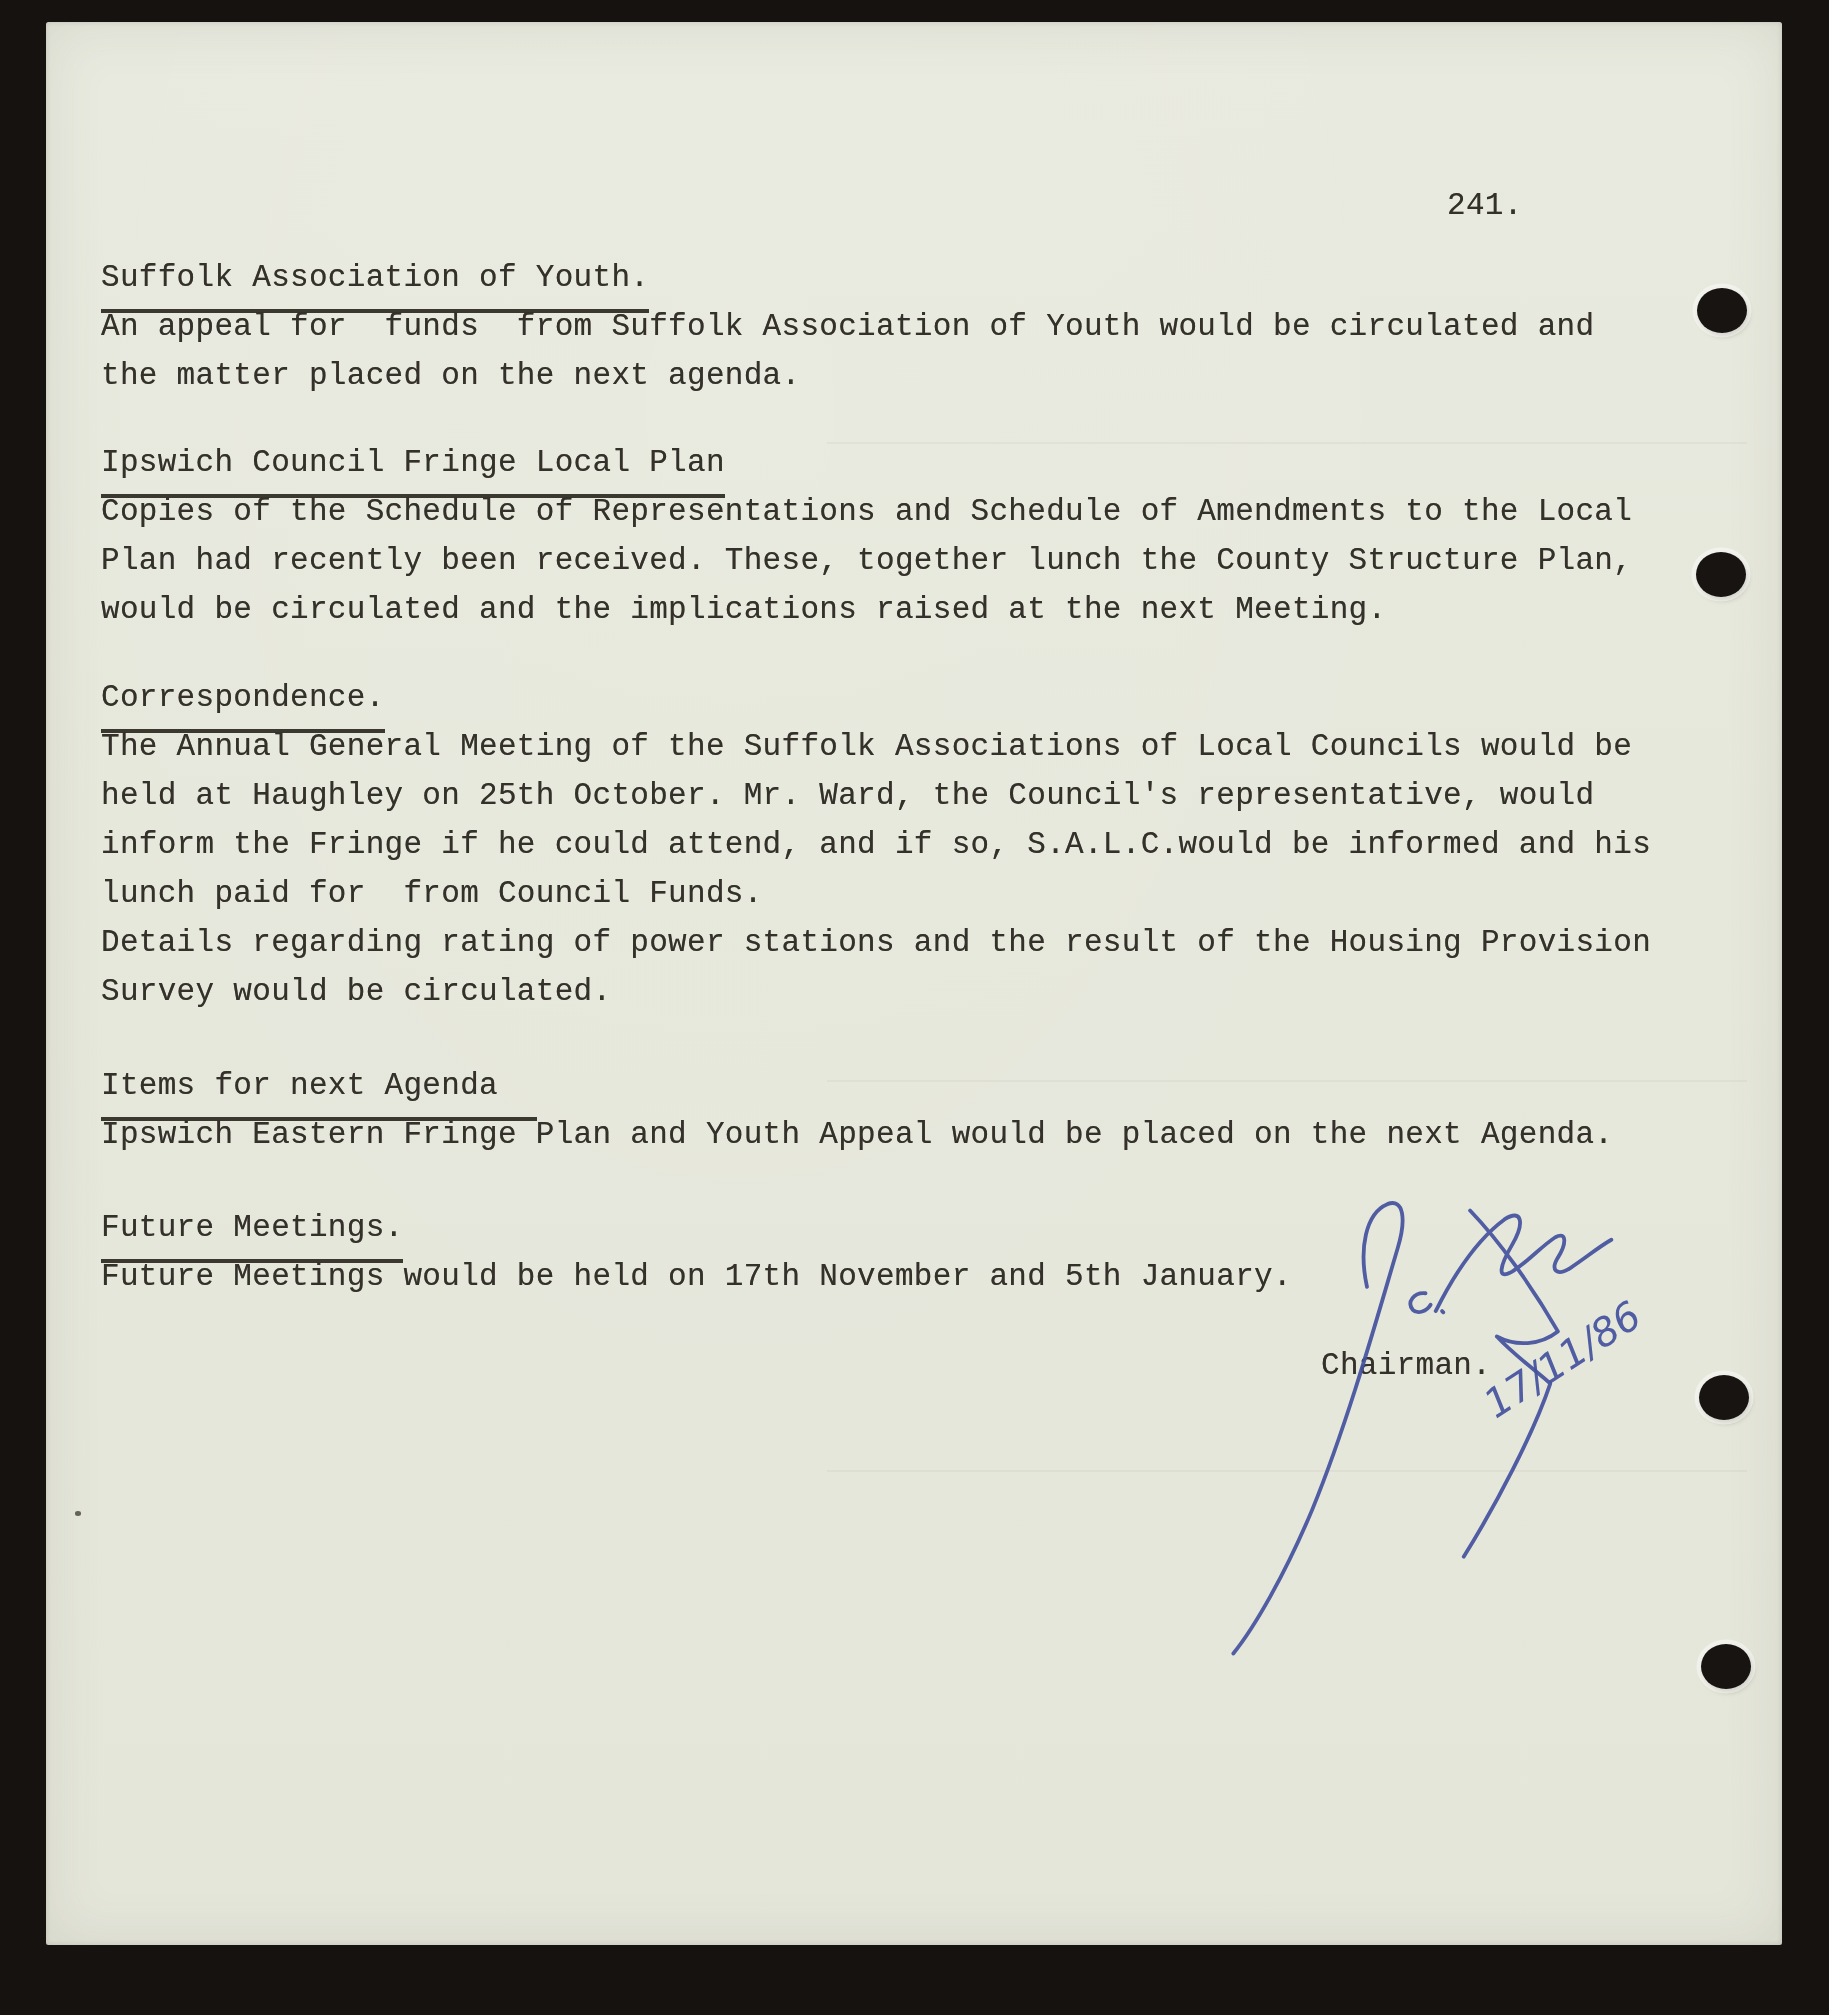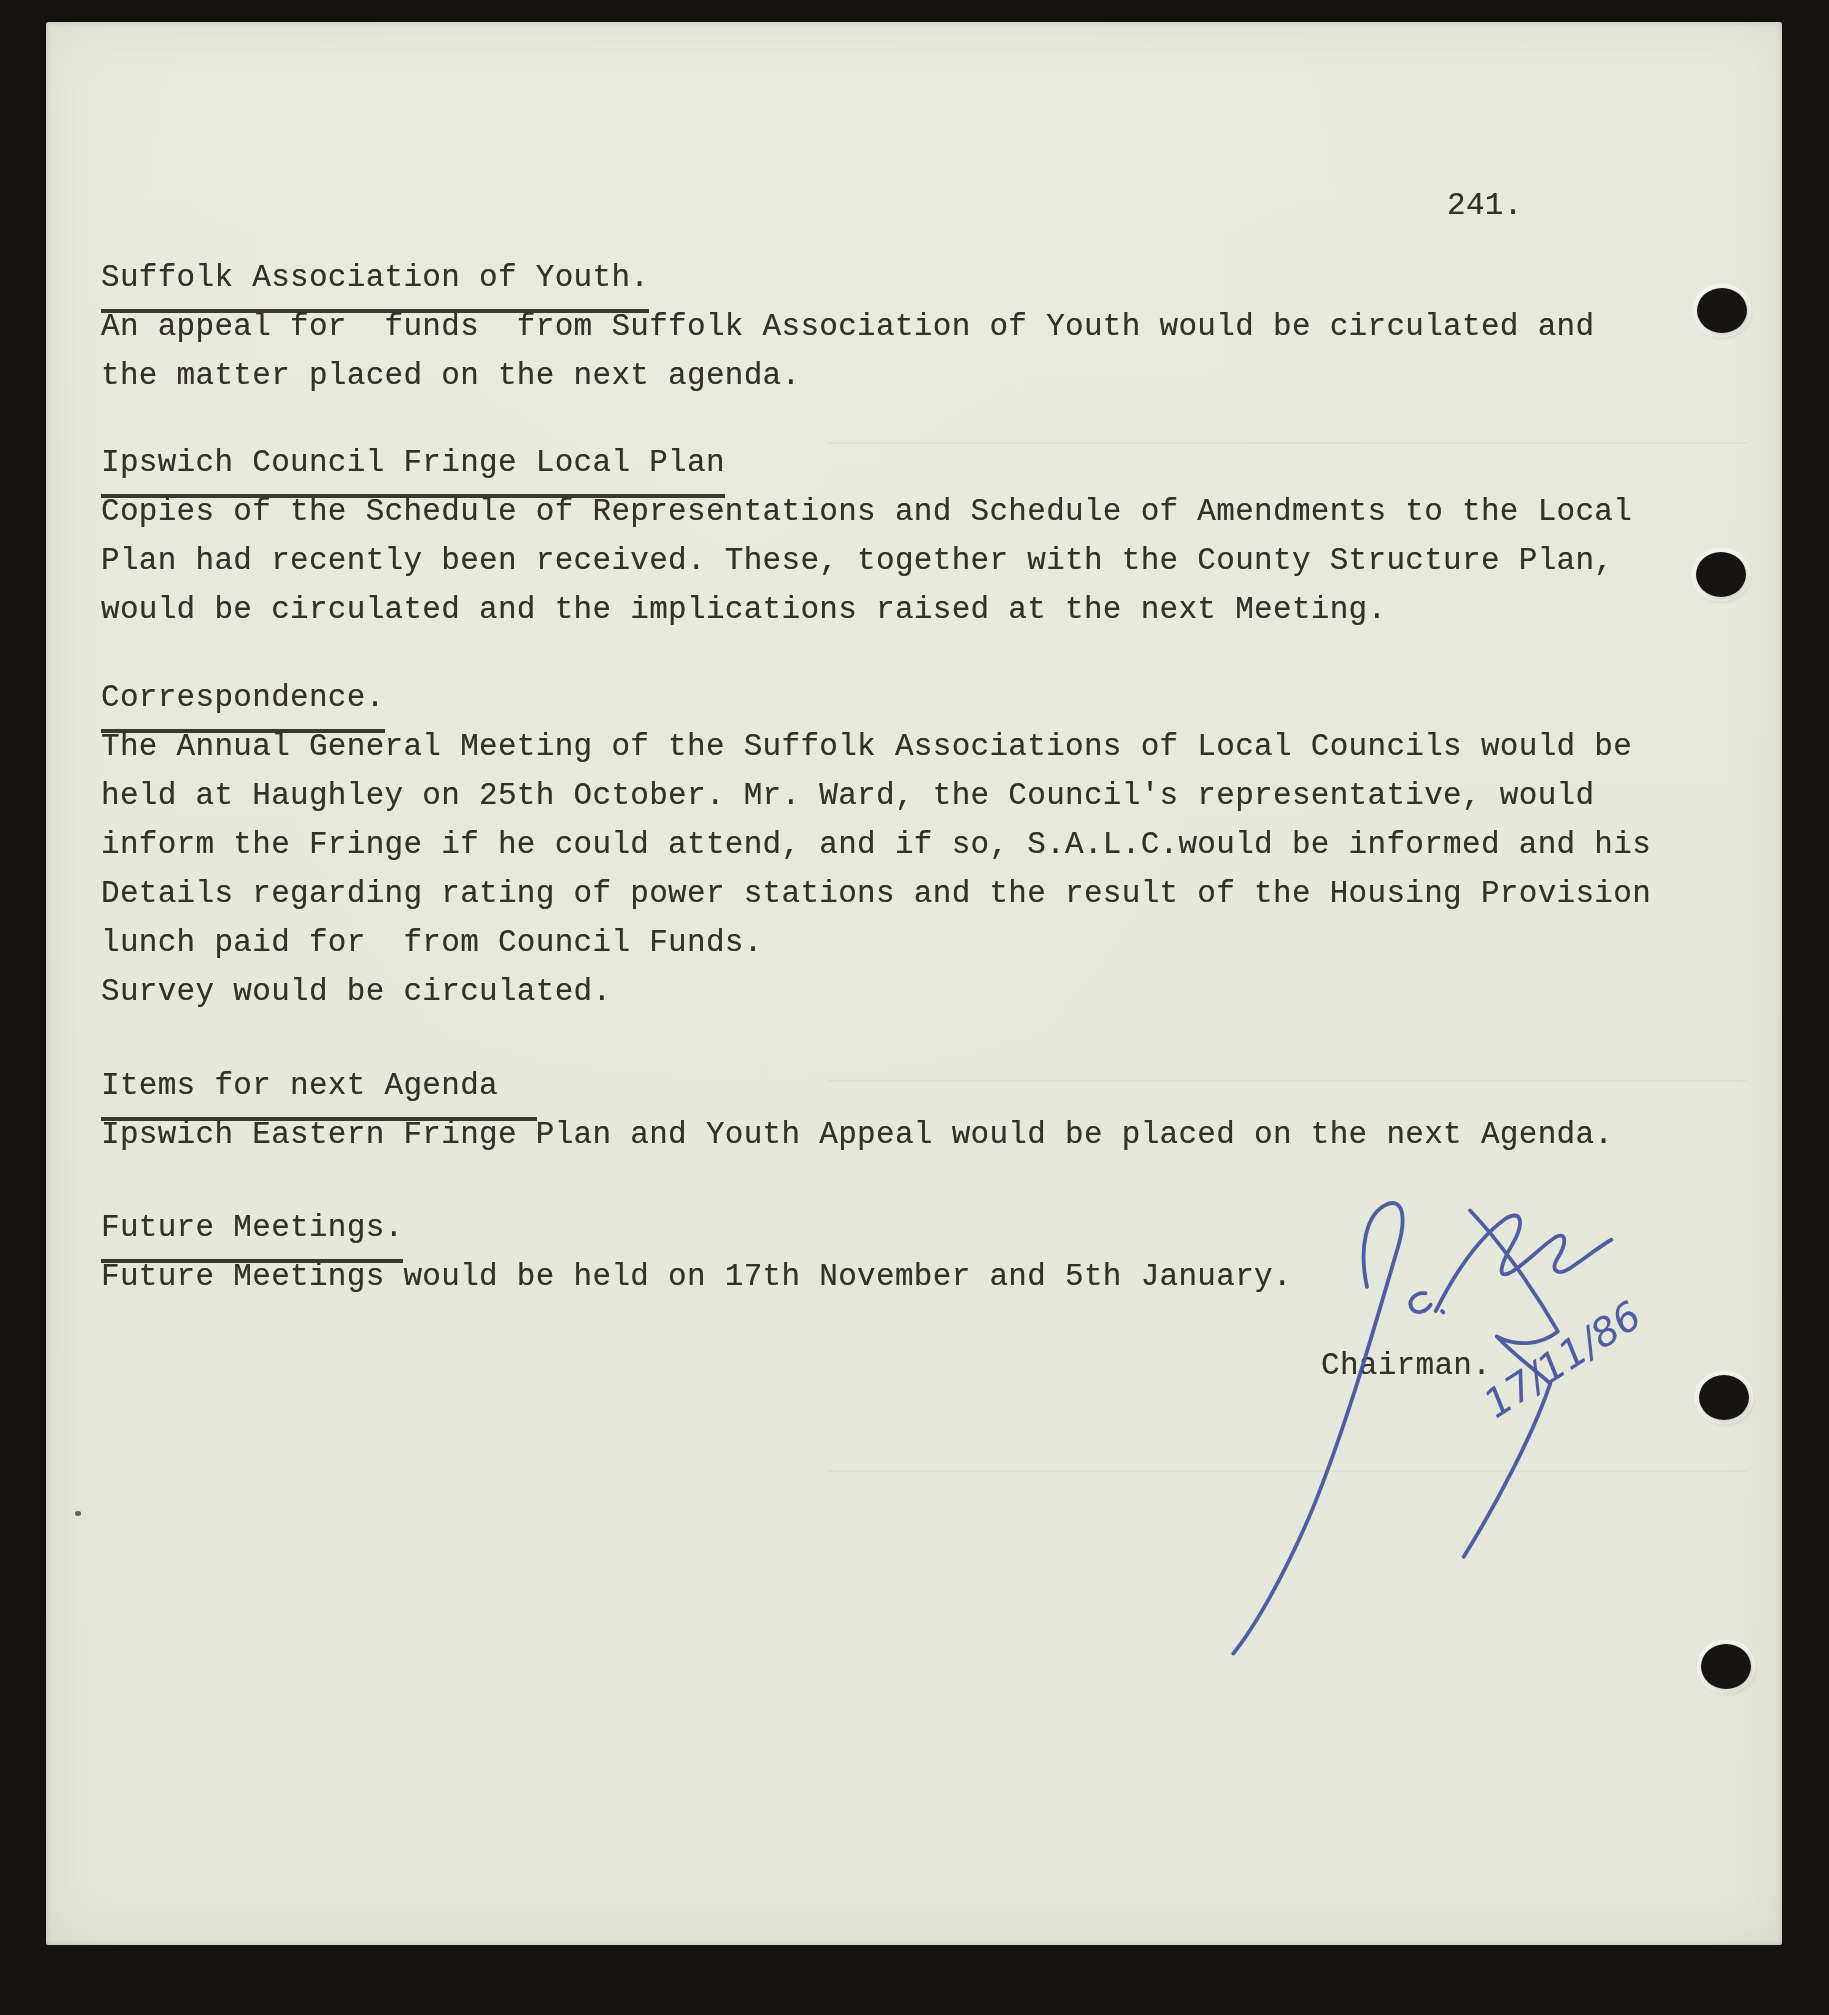--- a/index.html
+++ b/index.html
@@ -72,31 +72,31 @@
 
   <div class="section" style="top:231px">
     <div class="typed heading"><span class="u">Suffolk Association of Youth.</span></div>
     <div class="typed line">An appeal for  funds  from Suffolk Association of Youth would be circulated and</div>
     <div class="typed line">the matter placed on the next agenda.</div>
   </div>
 
   <div class="section" style="top:416px">
     <div class="typed heading"><span class="u">Ipswich Council Fringe Local Plan</span></div>
     <div class="typed line">Copies of the Schedule of Representations and Schedule of Amendments to the Local</div>
-    <div class="typed line">Plan had recently been received. These, together with the County Structure Plan,</div>
+    <div class="typed line">Plan had recently been received. These, together lunch the County Structure Plan,</div>
     <div class="typed line">would be circulated and the implications raised at the next Meeting.</div>
   </div>
 
   <div class="section" style="top:651px">
     <div class="typed heading"><span class="u">Correspondence.</span></div>
     <div class="typed line">The Annual General Meeting of the Suffolk Associations of Local Councils would be</div>
     <div class="typed line">held at Haughley on 25th October. Mr. Ward, the Council's representative, would</div>
     <div class="typed line">inform the Fringe if he could attend, and if so, S.A.L.C.would be informed and his</div>
+    <div class="typed line">lunch paid for  from Council Funds.</div>
     <div class="typed line">Details regarding rating of power stations and the result of the Housing Provision</div>
-    <div class="typed line">lunch paid for  from Council Funds.</div>
     <div class="typed line">Survey would be circulated.</div>
   </div>
 
   <div class="section" style="top:1039px">
     <div class="typed heading"><span class="u ext">Items for next Agenda</span></div>
     <div class="typed line">Ipswich Eastern Fringe Plan and Youth Appeal would be placed on the next Agenda.</div>
   </div>
 
   <div class="section" style="top:1181px">
     <div class="typed heading"><span class="u">Future Meetings.</span></div>

